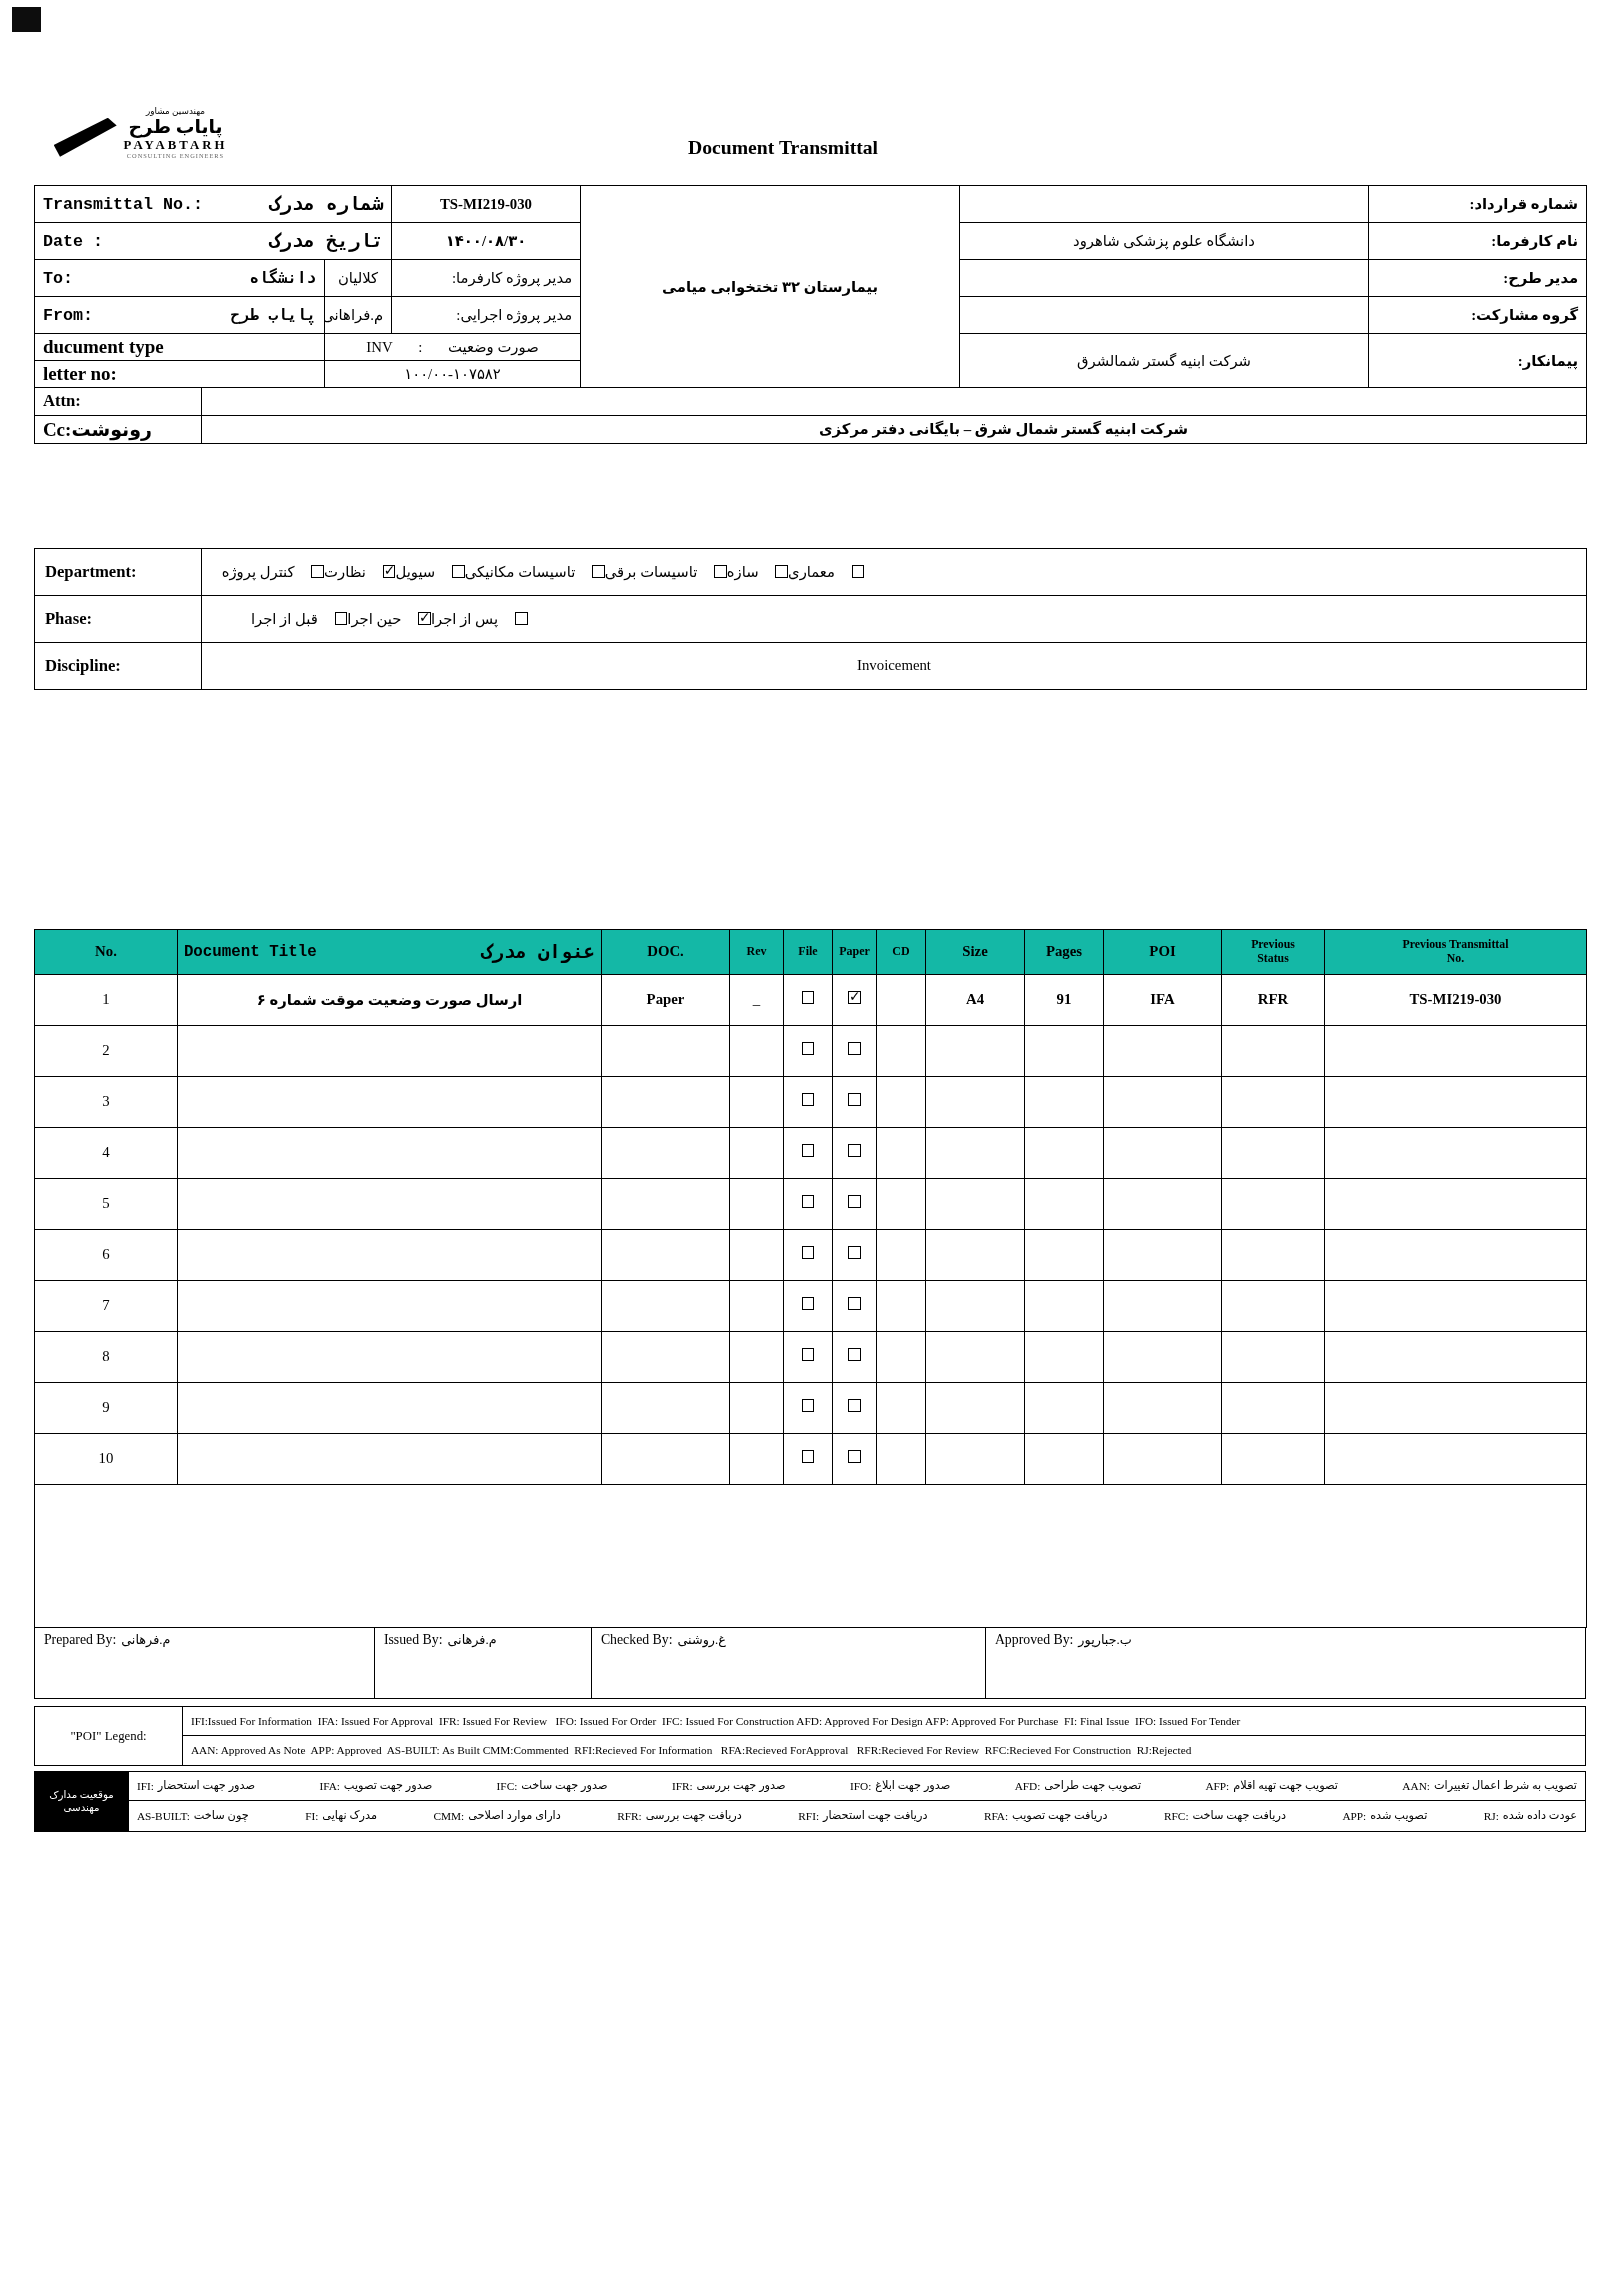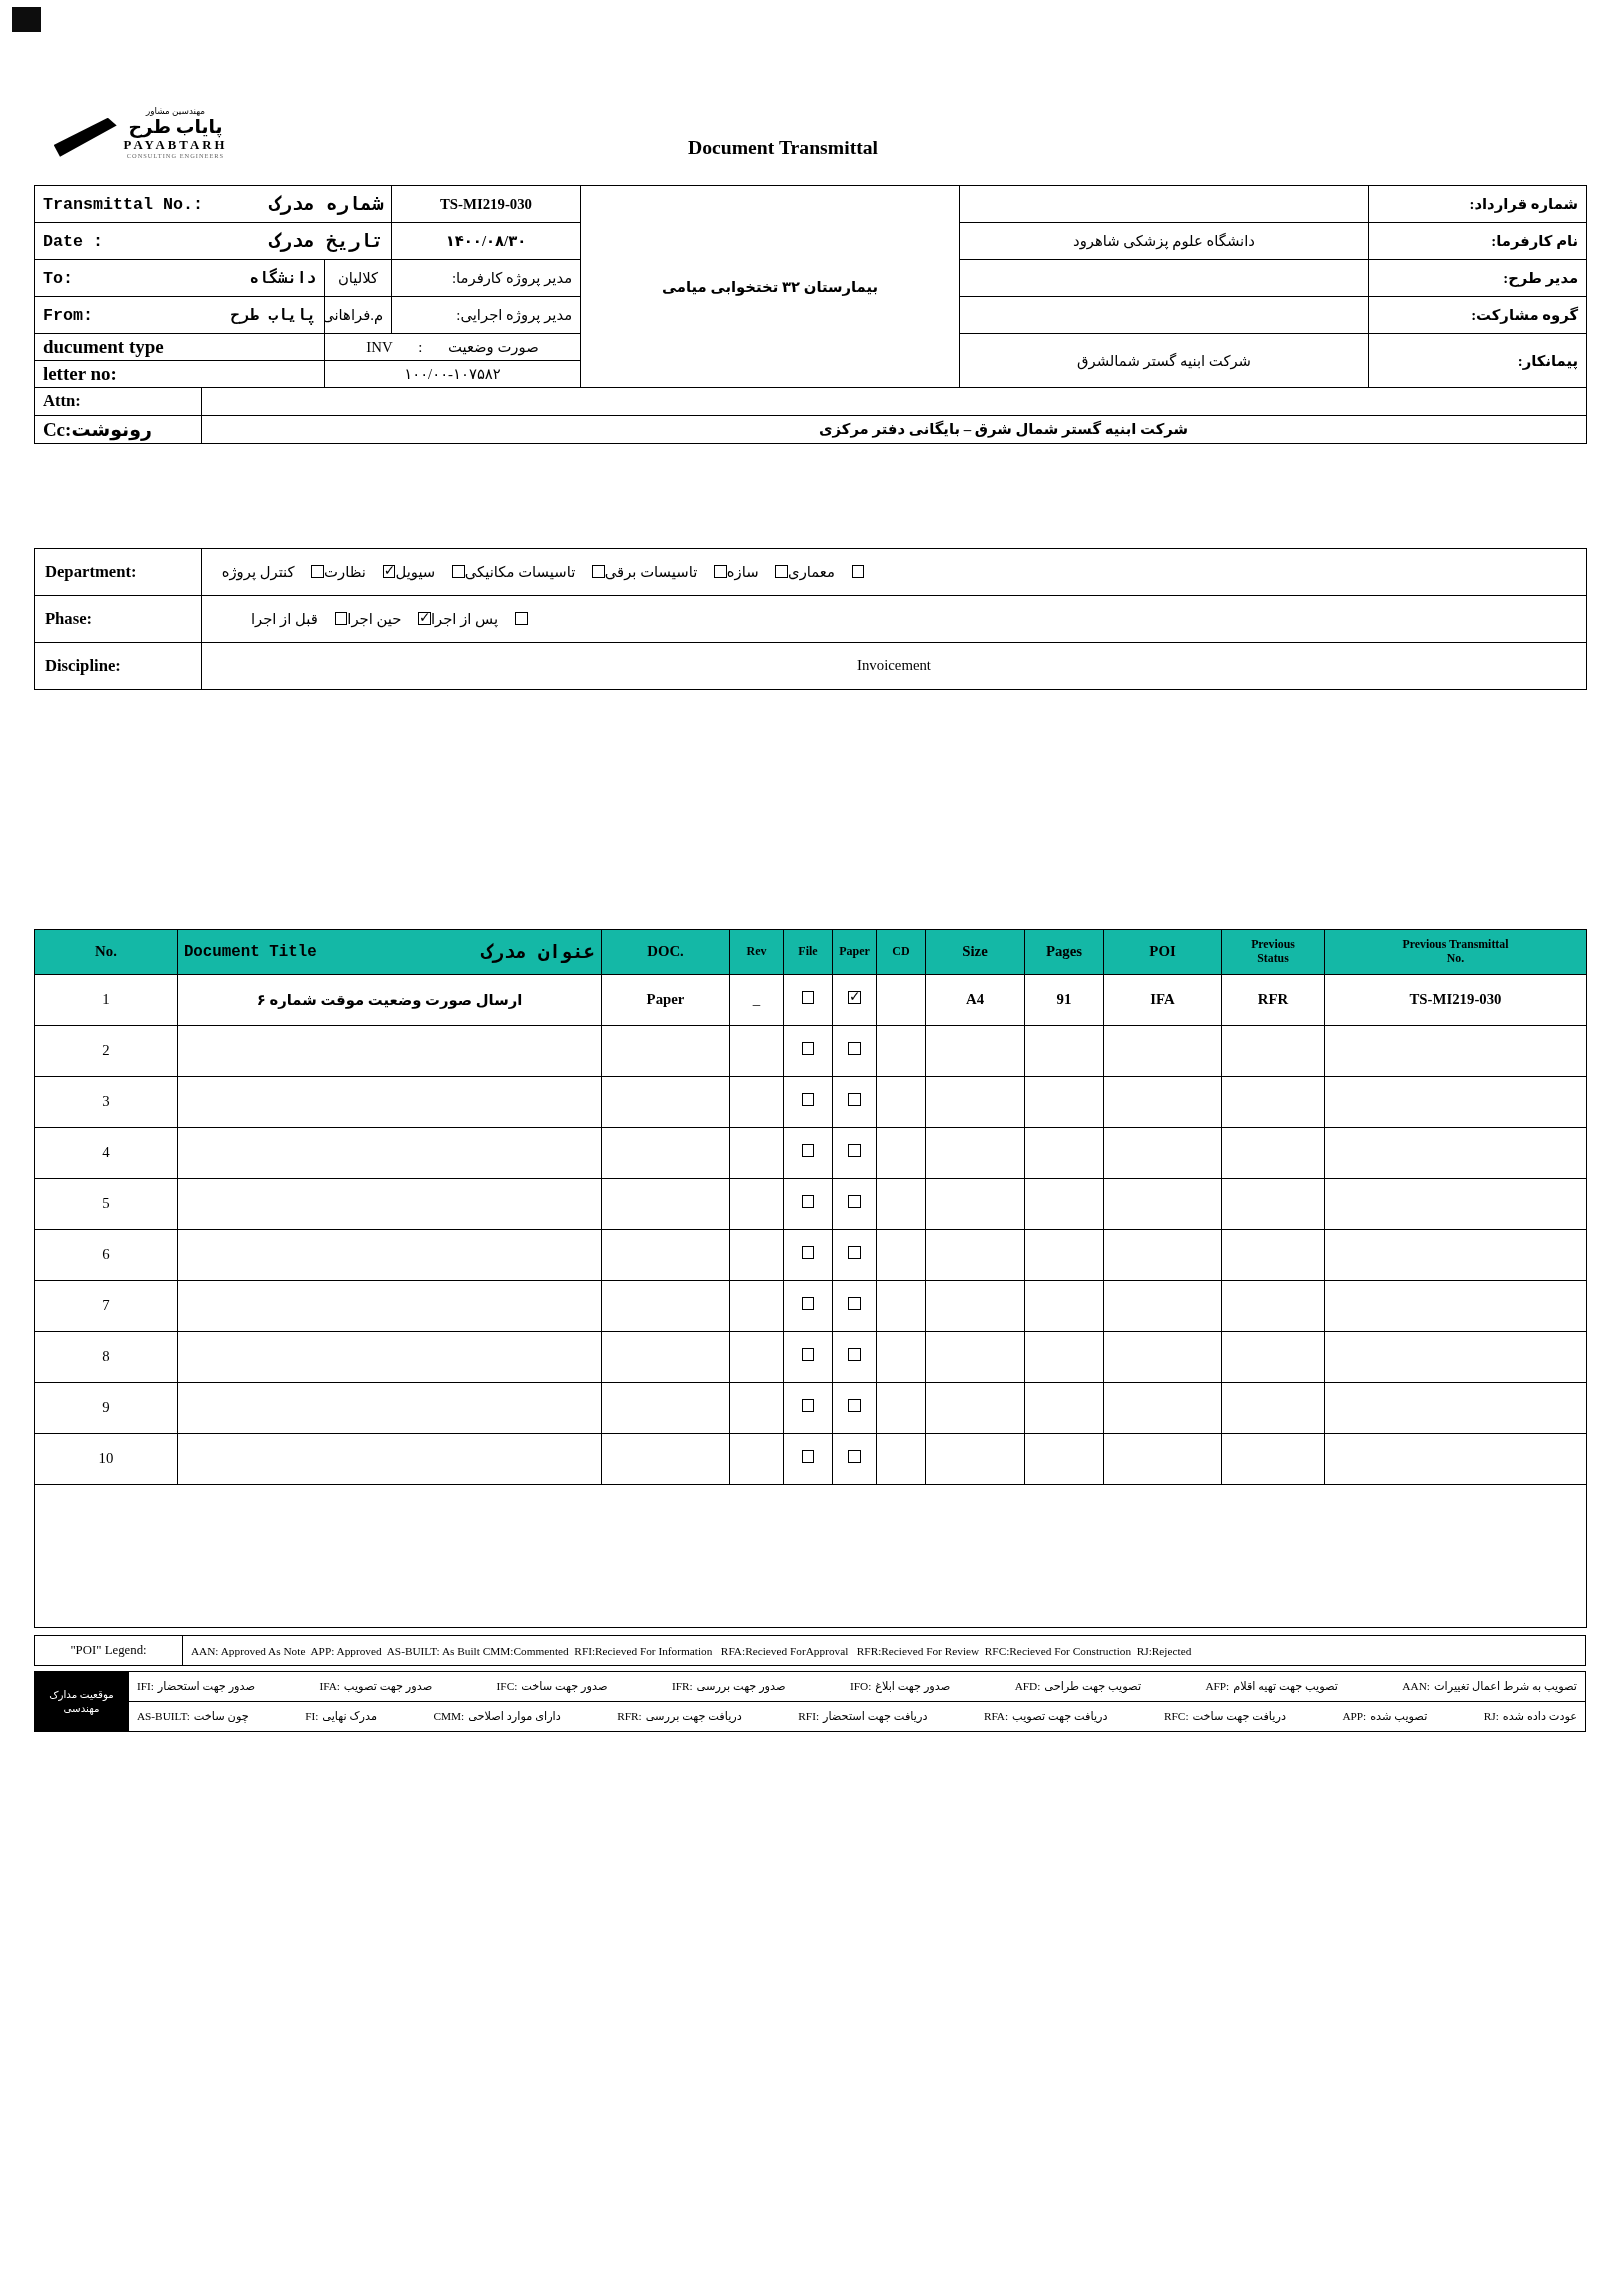--- a/index.html
+++ b/index.html
@@ -441,24 +441,31 @@
     <td class="cen b"></td>
   </tr>
       </tbody>
     <tbody>
       <tr>
         <td colspan="12" class="notes-cell"></td>
       </tr>
     </tbody>
   </table>
 
+  <div class="sigs">
+      <div class="sig-cell sig0"><span>Prepared By:</span><span class="fa sig-name">م.فرهانی</span></div>
+      <div class="sig-cell sig1"><span>Issued By:</span><span class="fa sig-name">م.فرهانی</span></div>
+      <div class="sig-cell sig2"><span>Checked By:</span><span class="fa sig-name">غ.روشنی</span></div>
+      <div class="sig-cell sig3"><span>Approved By:</span><span class="fa sig-name">ب.جبارپور</span></div>
+    </div>
 
   <div class="leg-box">
     <div class="leg-label">"POI" Legend:</div>
     <div class="leg-lines">
+      <div class="leg-line">IFI:Issued For Information  IFA: Issued For Approval  IFR: Issued For Review   IFO: Issued For Order  IFC: Issued For Construction AFD: Approved For Design AFP: Approved For Purchase  FI: Final Issue  IFO: Issued For Tender</div>
       <div class="leg-line">AAN: Approved As Note  APP: Approved  AS-BUILT: As Built CMM:Commented  RFI:Recieved For Information   RFA:Recieved ForApproval   RFR:Recieved For Review  RFC:Recieved For Construction  RJ:Rejected</div>
     </div>
   </div>
 
   <div class="leg-box fa-leg">
     <div class="leg-label fa">موقعیت مدارک مهندسی</div>
     <div class="leg-lines">
       <div class="leg-line">
           <span class="leg-item">
             <span class="ltr">IFI:</span>

